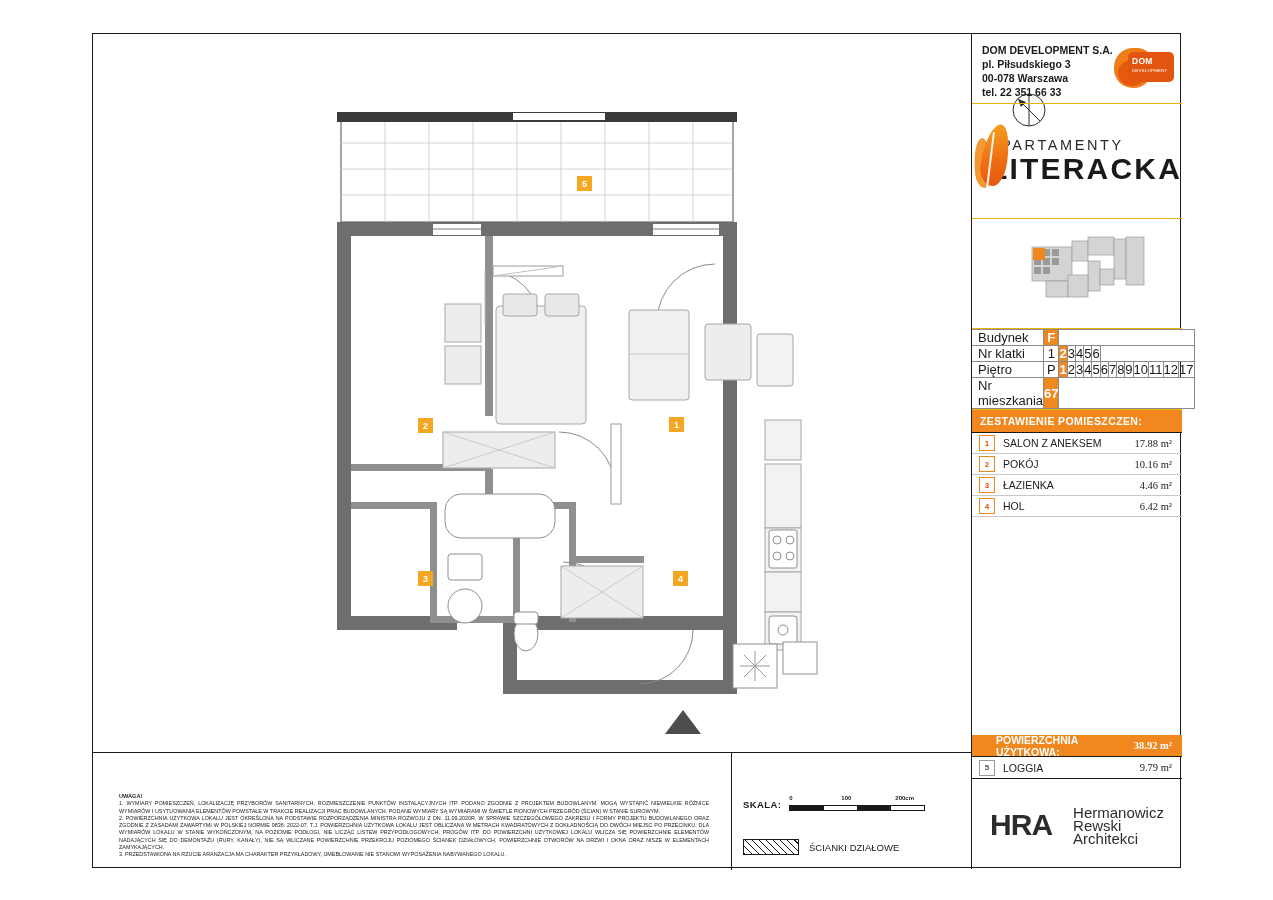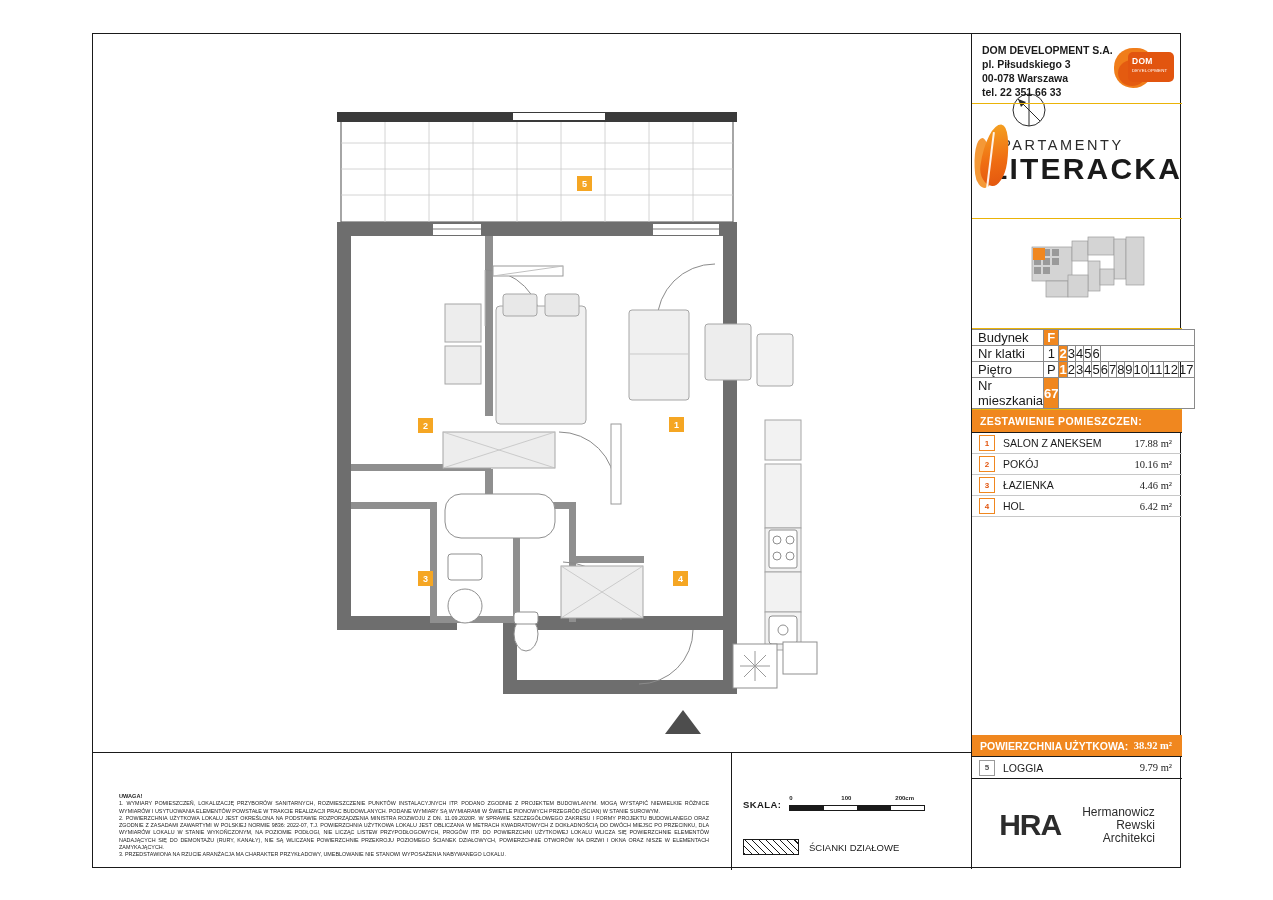--- a/index.html
+++ b/index.html
@@ -203,21 +203,21 @@
   .rarea { padding-right: 10px; font-family: Liberation Serif, serif; }
   .spacer { height: 218px; }
   .total {
     background: #f0871f;
     color: #ffffff;
     font-weight: bold;
     font-size: 10.5px;
     display: flex;
     align-items: center;
     height: 22px;
-    padding-left: 8px;
+    padding-left: 24px;
     border-bottom: 1px solid #1a1a1a;
     box-sizing: border-box;
   }
   .total .rarea { padding-right: 10px; }
   .loggia {
     display: flex;
     align-items: center;
     height: 22px;
     font-size: 10.5px;
     padding-left: 7px;
@@ -233,24 +233,23 @@
     justify-content: center;
     gap: 21px;
   }
   .hra-mark {
     font-size: 30px;
     font-weight: bold;
     letter-spacing: -1px;
     color: #2c2c2c;
   }
   .hra-lines {
-    font-size: 12px;
+    font-size: 15px;
     line-height: 13px;
     color: #2c2c2c;
-    text-align: right;
   }
   
   .bottom {
     position: absolute;
     left: 0;
     top: 718px;
     width: 878px;
     height: 117px;
     border-top: 1px solid #1a1a1a;
     box-sizing: border-box;

